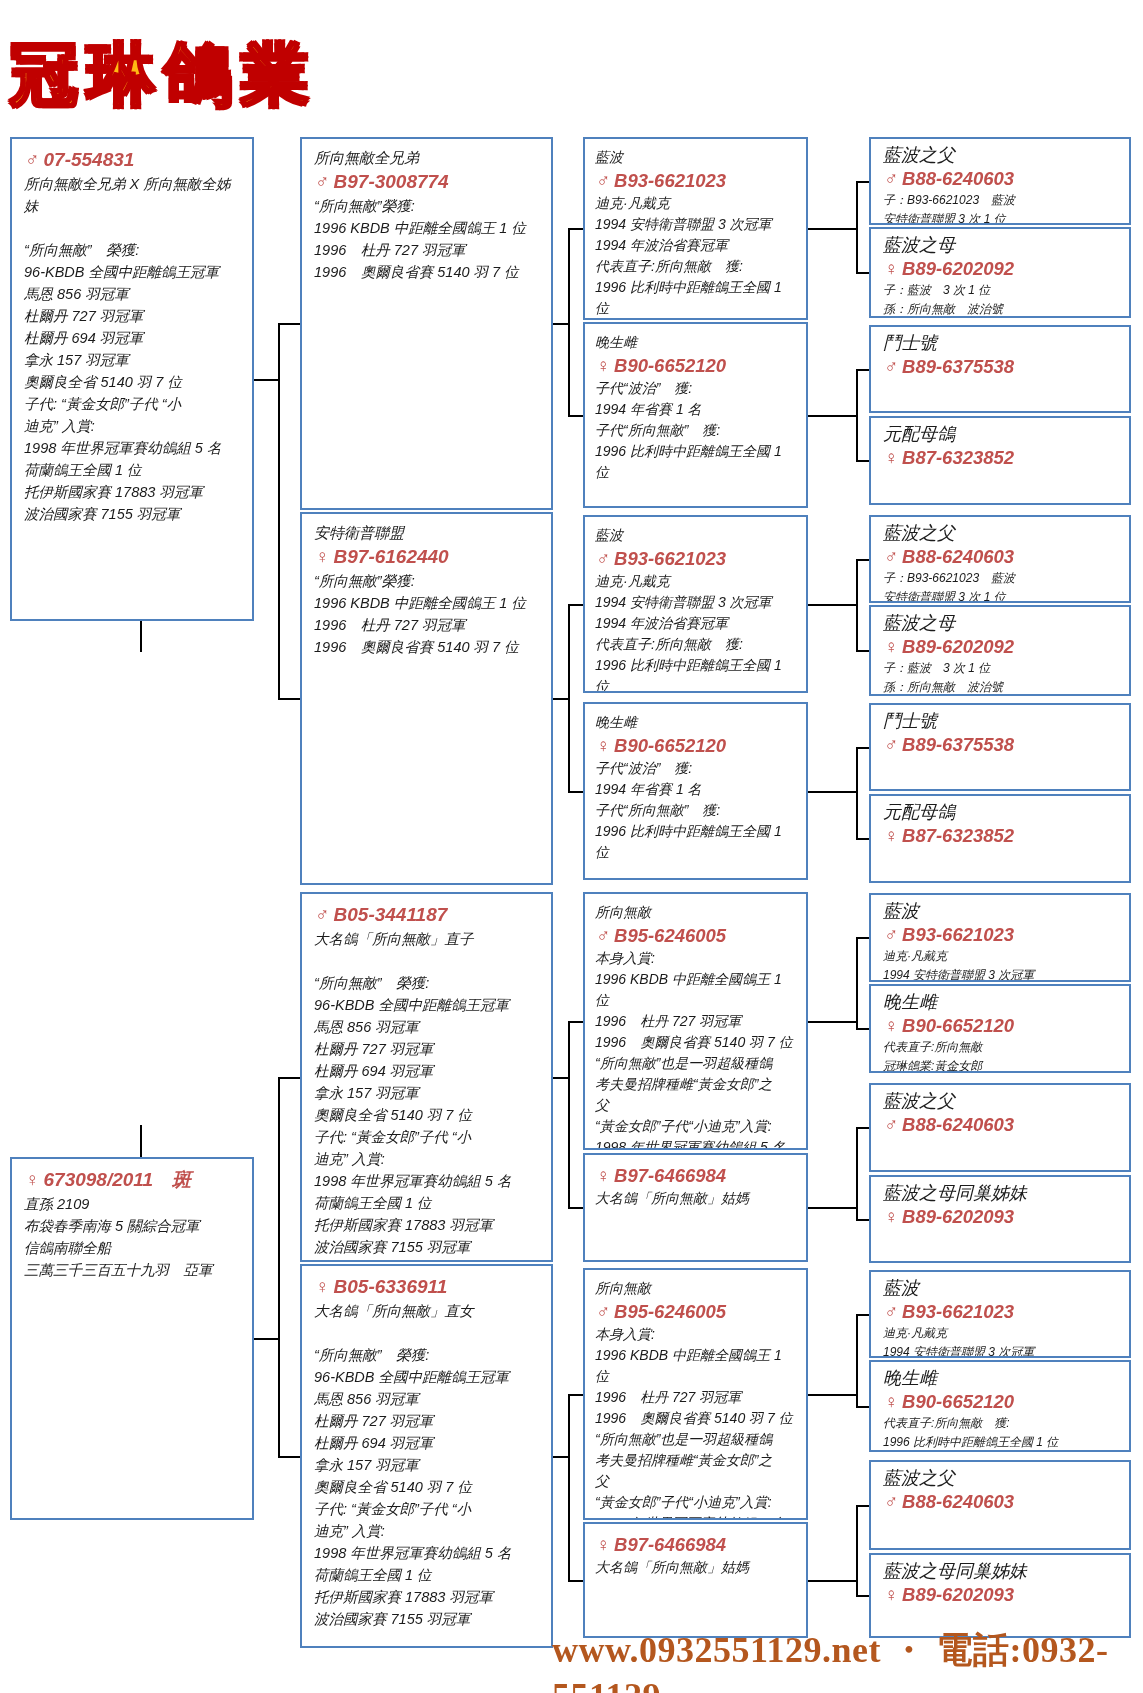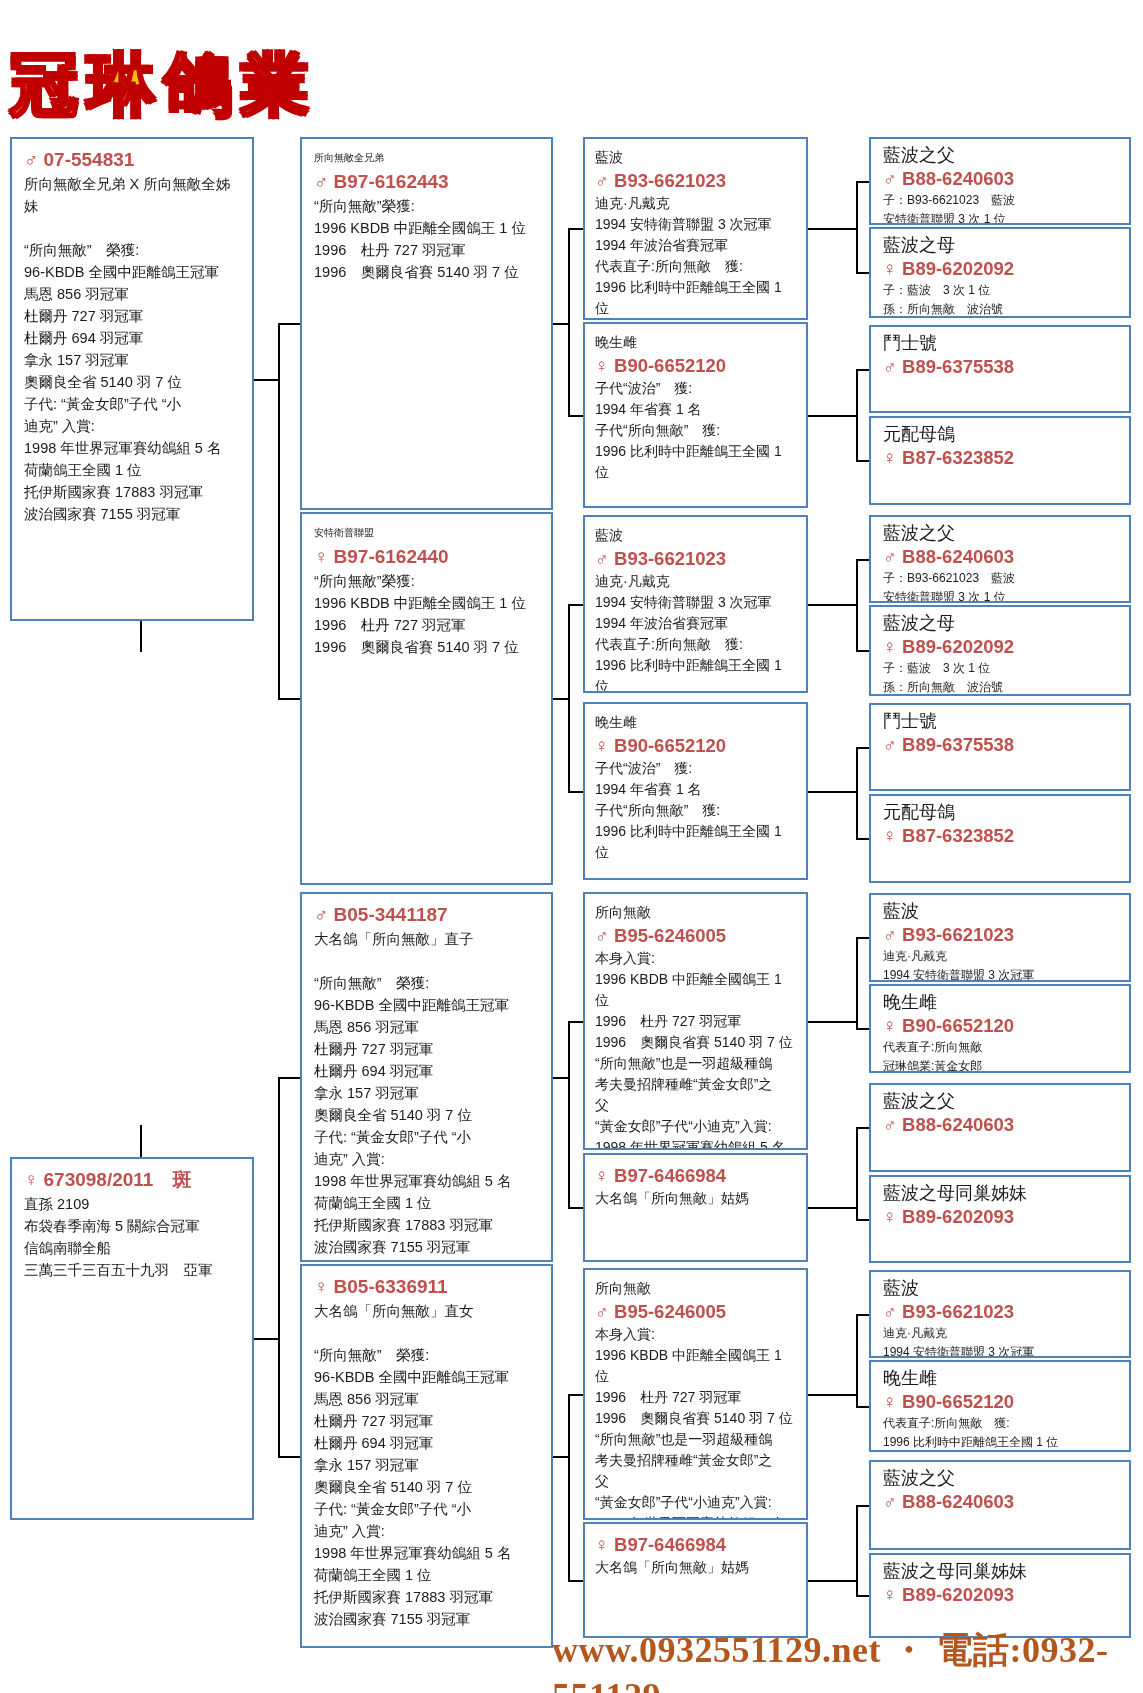--- a/index.html
+++ b/index.html
@@ -1,24 +1,24 @@
 <!DOCTYPE html>
 <html><head>
 <meta charset="utf-8">
 <style>
   html,body{margin:0;padding:0;background:#ffffff;}
   #page{position:relative;width:1143px;height:1693px;background:#fff;overflow:hidden;
         font-family:"Liberation Sans","DejaVu Sans",sans-serif;color:#1b1b1b;}
-  #logo{position:absolute;left:10px;top:50px;font-family:"DejaVu Serif",serif;font-weight:bold;
+  #logo{position:absolute;left:10px;top:40px;font-family:"DejaVu Serif",serif;font-weight:bold;
         font-size:68px;letter-spacing:9px;color:#FFB913;line-height:1;
         -webkit-text-stroke:2.5px #C00000;
         text-shadow:2px 2px 0 #C00000,-2px -2px 0 #C00000,2px -2px 0 #C00000,-2px 2px 0 #C00000;}
   .box{position:absolute;box-sizing:border-box;background:#fff;border:2px solid #4F81BD;
-       padding:8px 12px;overflow:hidden;}
-  .box .t{font-size:10px;line-height:22px;color:#1b1b1b;}
+       padding:8px 12px;overflow:hidden;font-style:italic;}
+  .box .t{font-size:15px;line-height:22px;color:#1b1b1b;}
   .box .i{font-size:19px;line-height:26px;font-weight:bold;color:#C0504D;}
   .box .b{font-size:14.5px;line-height:22px;white-space:pre-line;color:#1b1b1b;}
   .box .t:empty,.box .b:empty{display:none;}
   .c3{padding:8px 10px;}
   .c3 .t{font-size:14px;line-height:21px;}
   .c3 .i{font-size:18.5px;line-height:25px;}
   .c3 .b{font-size:14px;line-height:21px;}
   .small{padding:6px 12px;}
   .small .t{font-size:18px;line-height:21px;}
   .small .i{font-size:18.5px;line-height:25px;}
@@ -55,21 +55,21 @@
   <div class="box" style="left:10px;top:1157px;width:244px;height:363px">
     <div class="i">♀ 673098/2011　斑</div>
     <div class="b">直孫 2109
 布袋春季南海 5 關綜合冠軍
 信鴿南聯全船
 三萬三千三百五十九羽　亞軍</div>
   </div>
 
   <div class="box" style="left:300px;top:137px;width:253px;height:373px">
     <div class="t">所向無敵全兄弟</div>
-    <div class="i">♂ B97-6162443</div>
+    <div class="i">♂ B97-3008774</div>
     <div class="b">“所向無敵”榮獲:
 1996 KBDB 中距離全國鴿王 1 位
 1996　杜丹 727 羽冠軍
 1996　奧爾良省賽 5140 羽 7 位</div>
   </div>
   <div class="box" style="left:300px;top:512px;width:253px;height:373px">
     <div class="t">安特衛普聯盟</div>
     <div class="i">♀ B97-6162440</div>
     <div class="b">“所向無敵”榮獲:
 1996 KBDB 中距離全國鴿王 1 位

